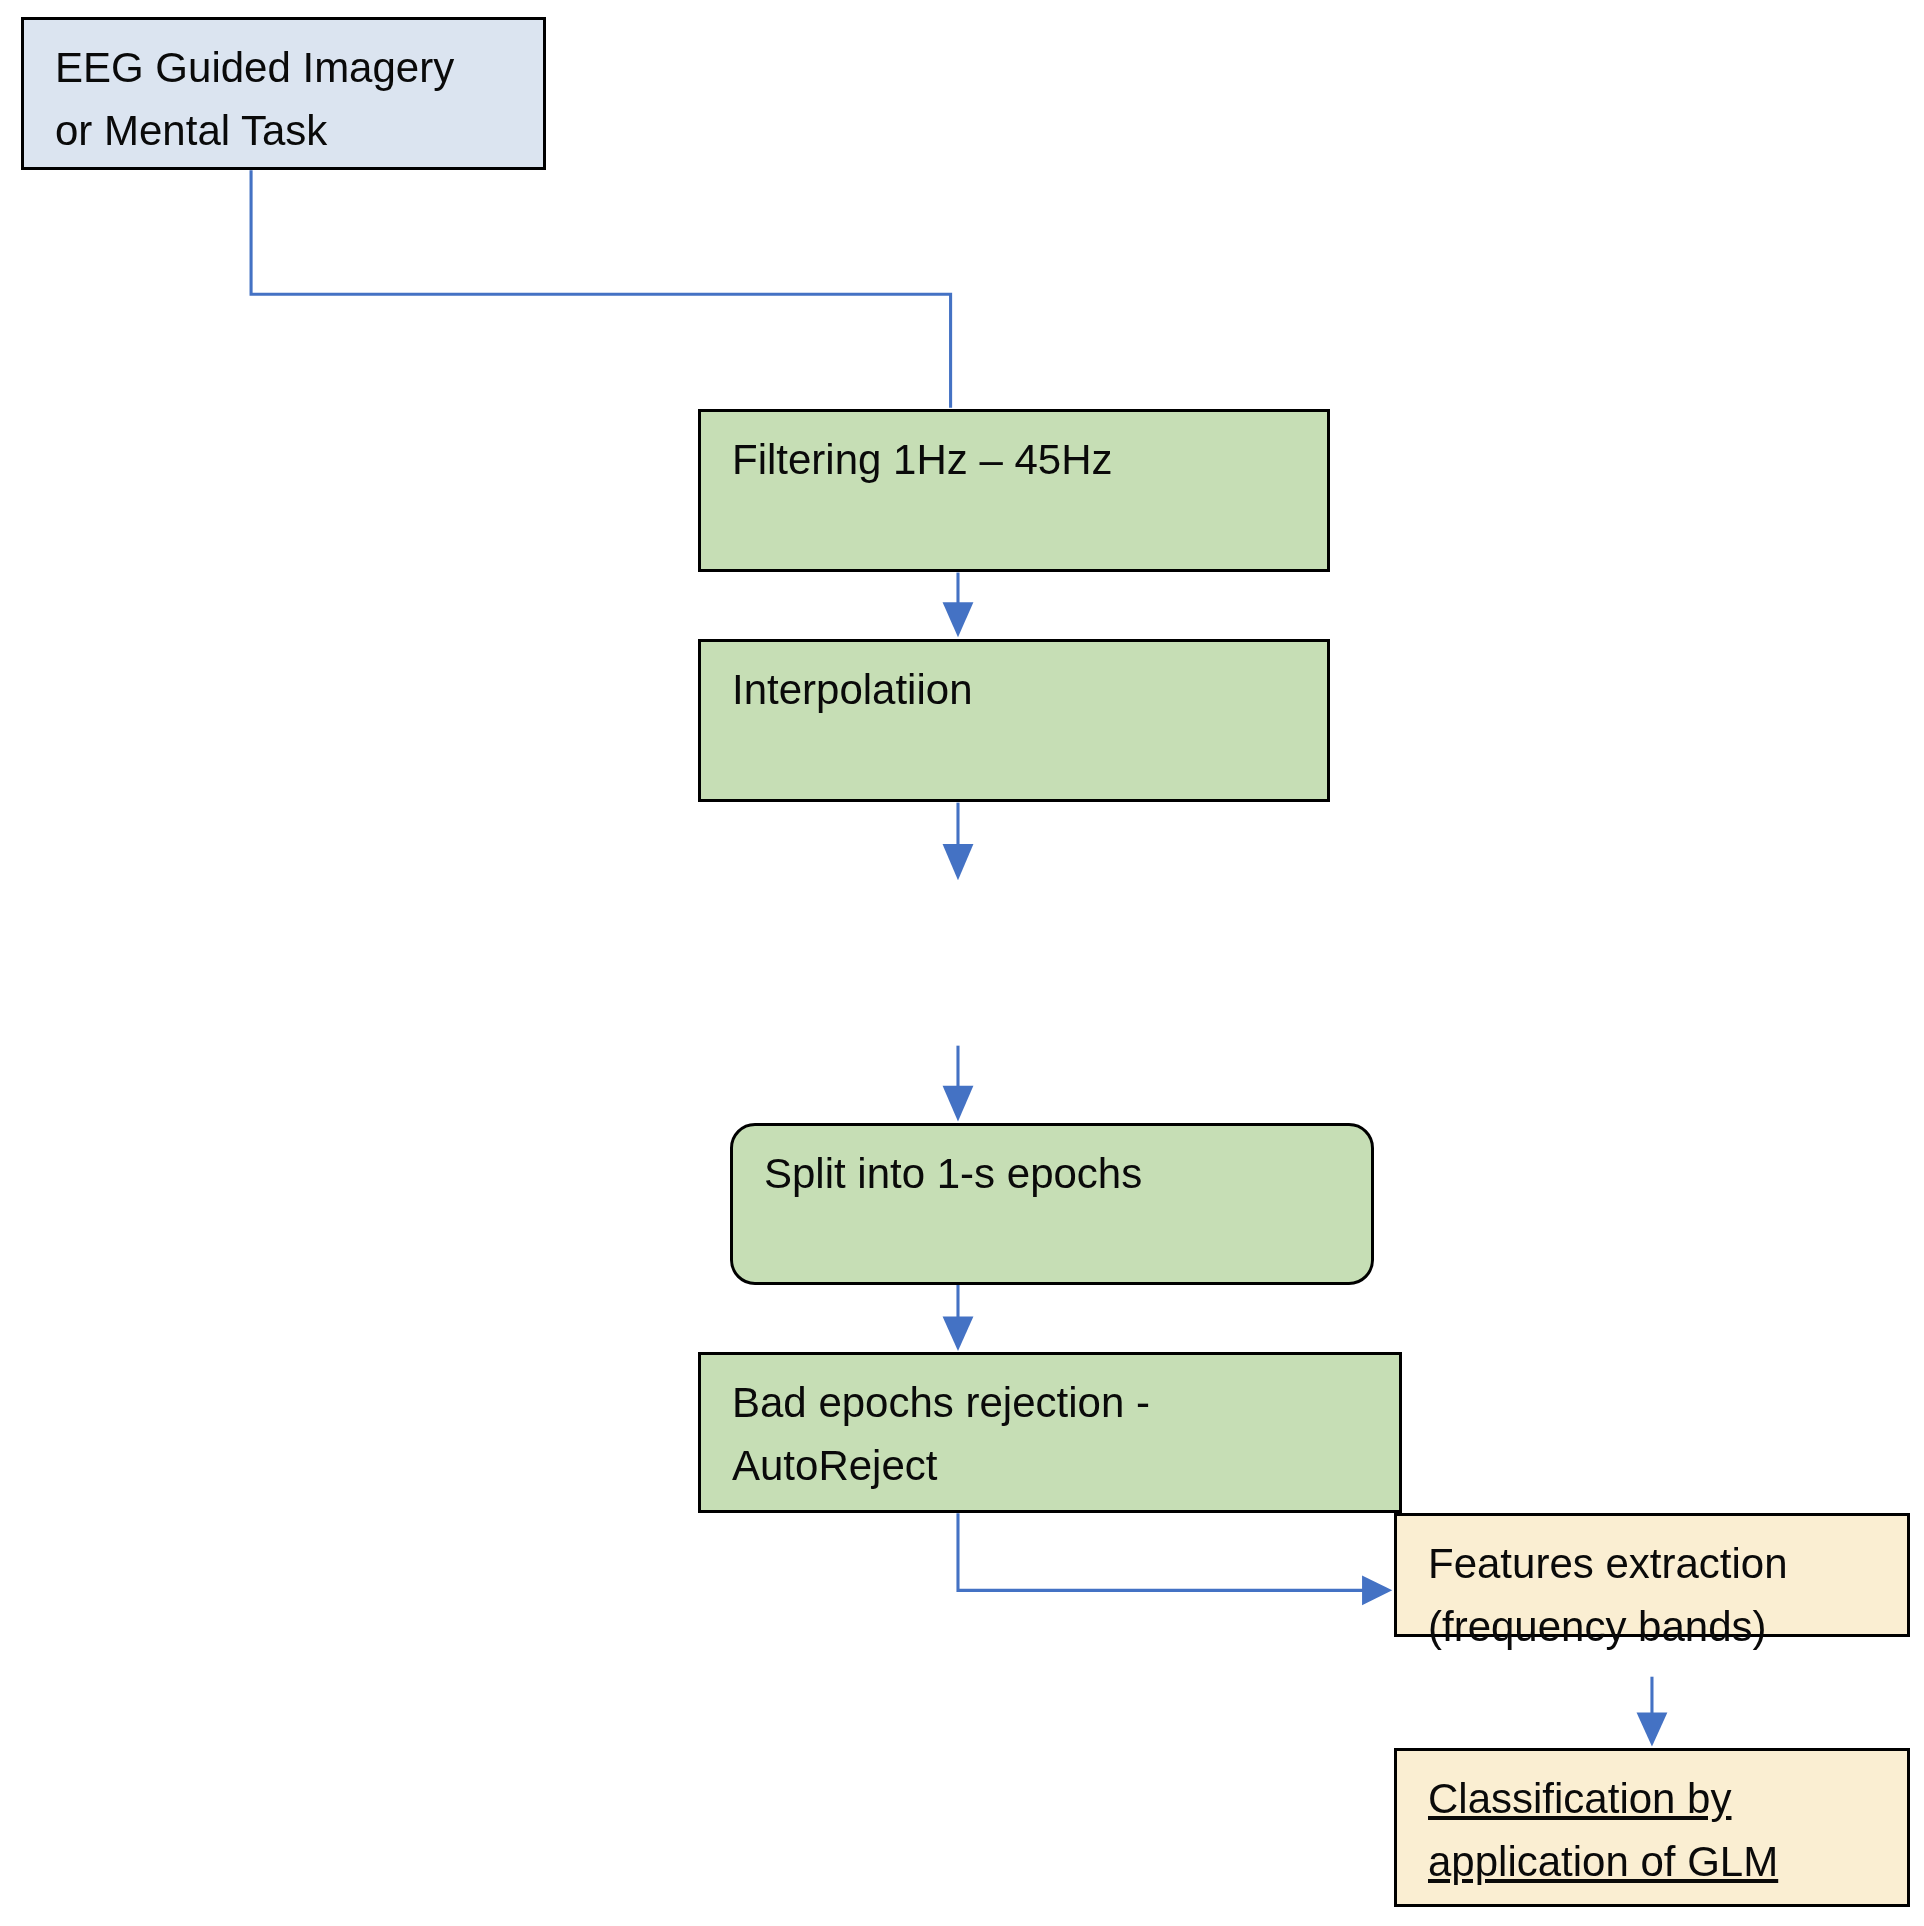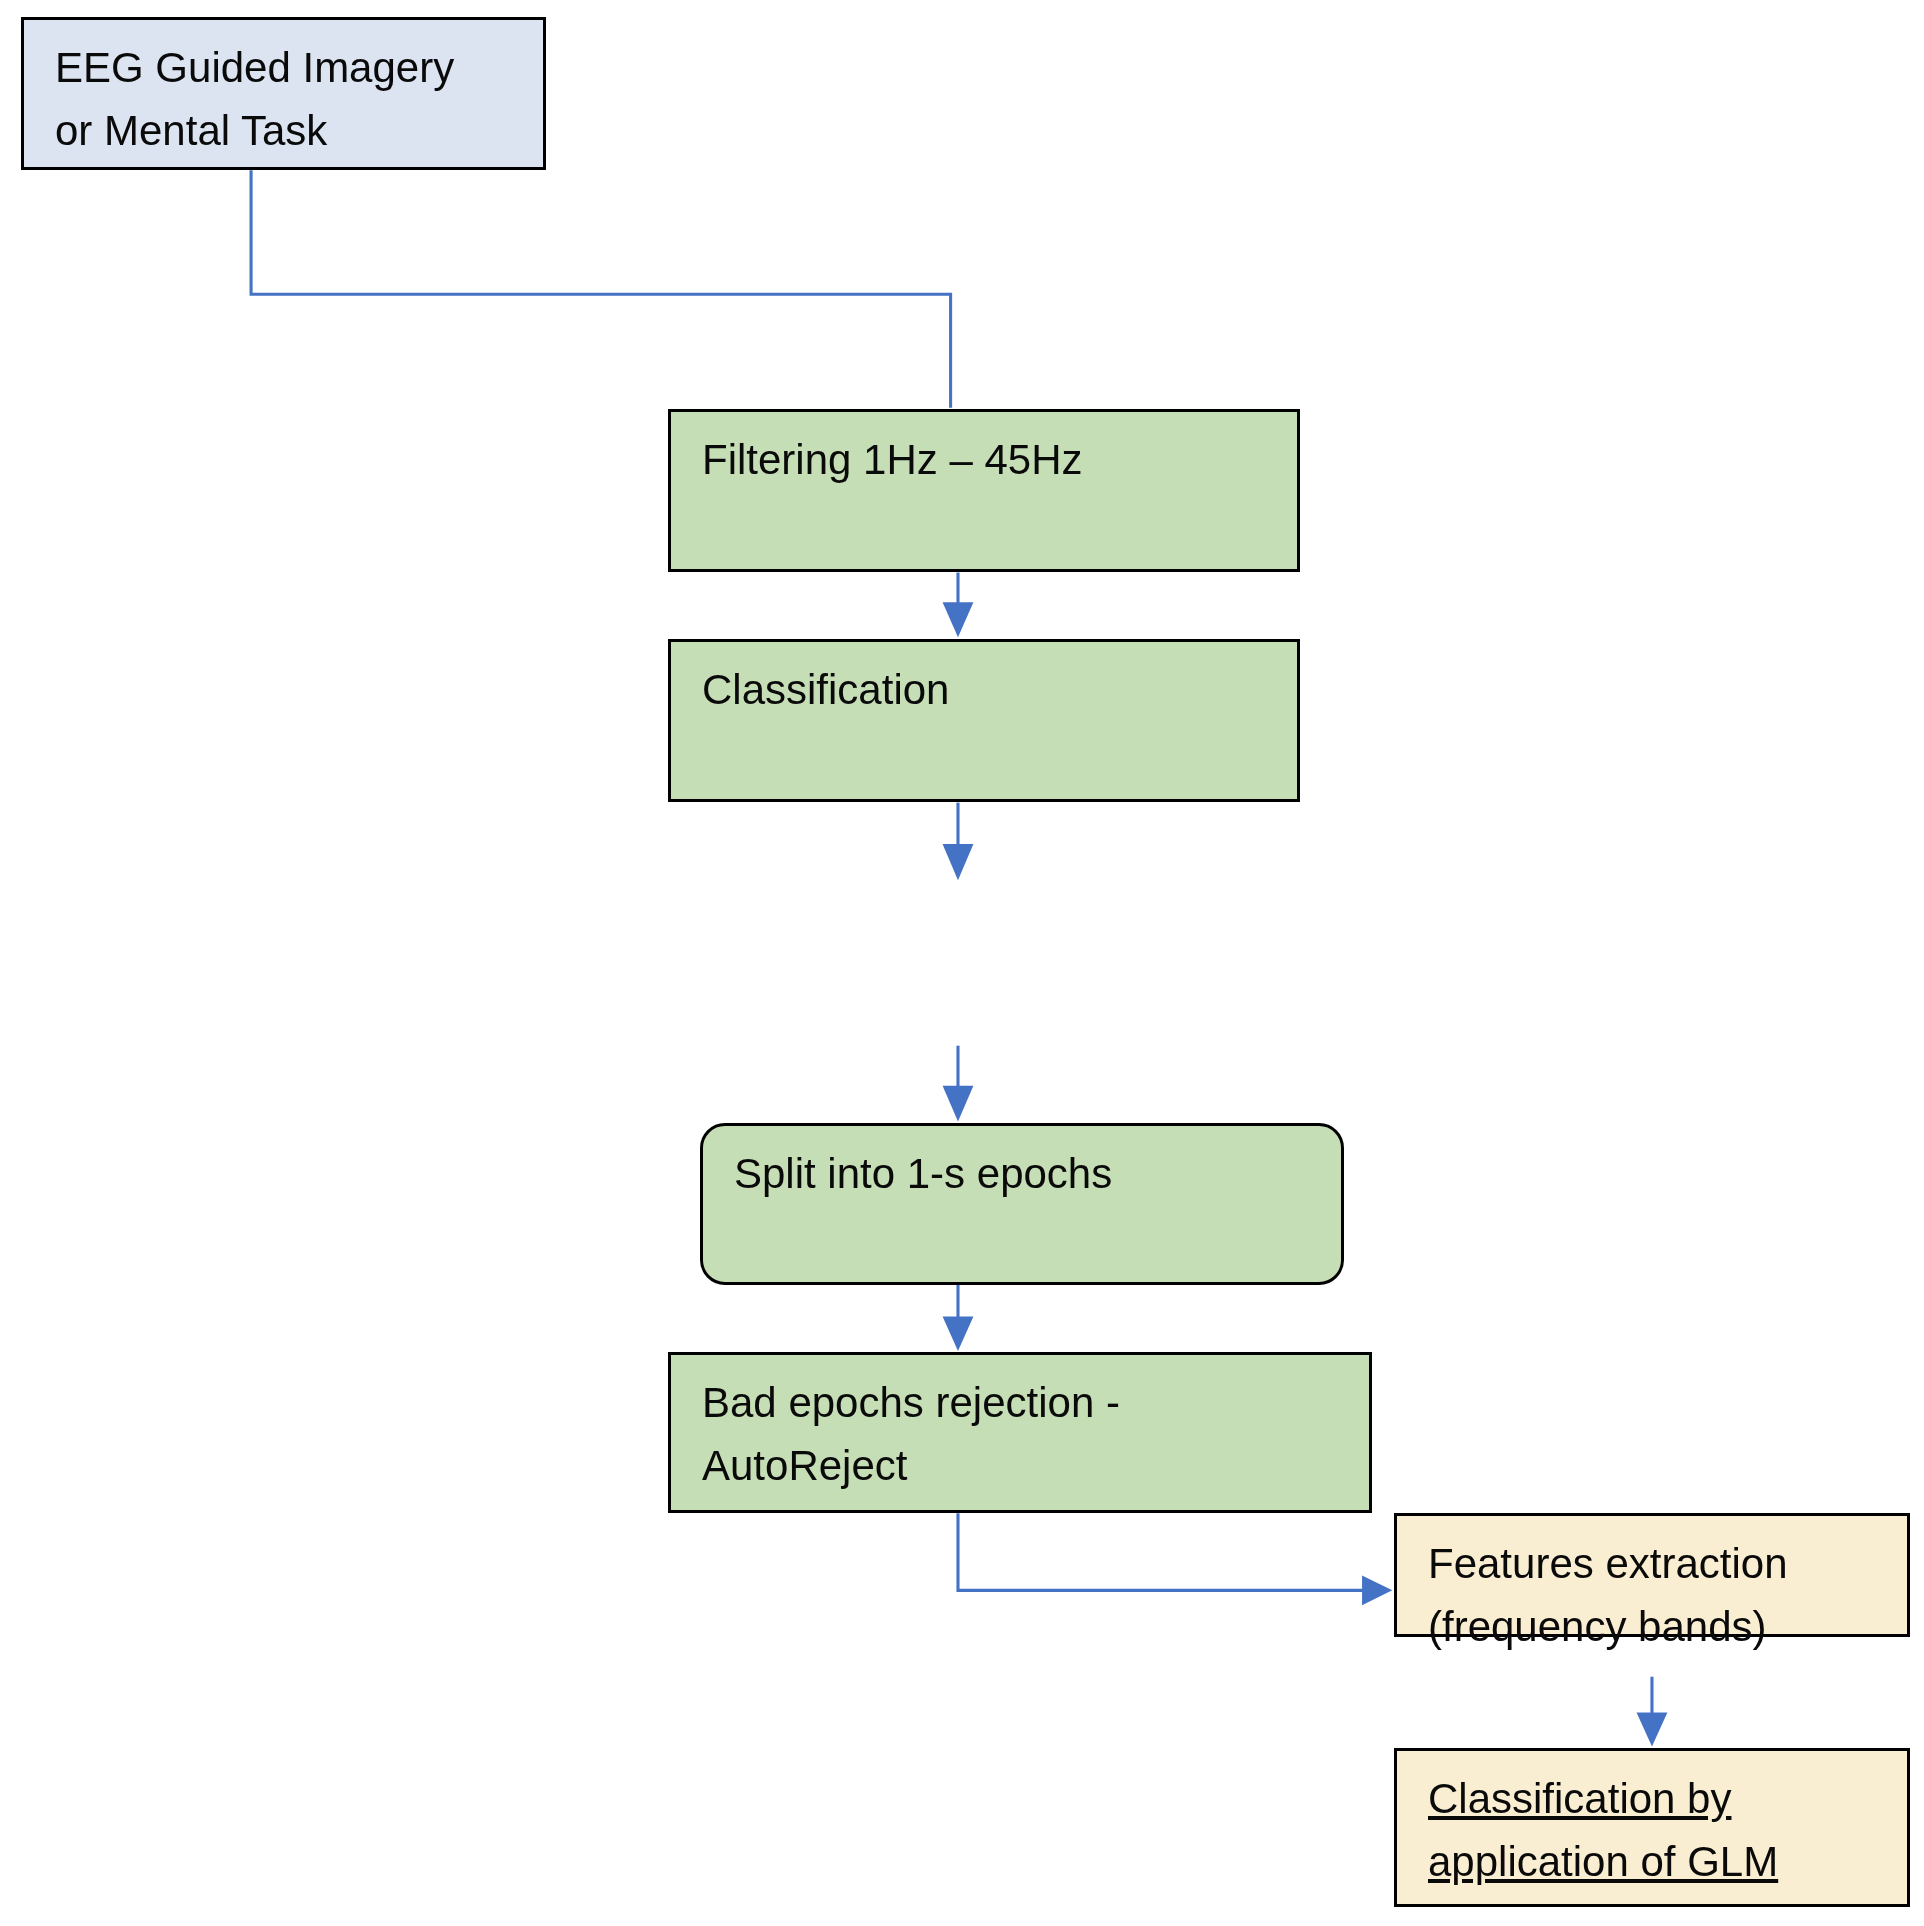--- a/index.html
+++ b/index.html
@@ -36,21 +36,21 @@
     box-sizing: border-box;
     border: 3.1px solid var(--node-border, #000000);
     padding: 16px 31px;
     font-size: 42px;
     line-height: 1.5;
     color: var(--text-color, #0a0a0a);
     white-space: pre-line;
     letter-spacing: 0px;
   }
   .node.input   { background: var(--input-fill, #dbe4f0); }
-  .node.process { background: var(--process-fill, #c6deb5); }
+  .node.process { background: var(--process-fill, #c6deb5); margin-left: 30px; }
   .node.output  { background: var(--output-fill, #faeed2); }
 </style>
 </head>
 <body>
 
 <div id="canvas">
 
   <svg id="connector-layer" width="1924" height="1926" viewBox="0 0 3119 3122">
 
     <g>
@@ -86,21 +86,21 @@
       <line class="conn" x1="2678" y1="2718" x2="2678" y2="2778"></line>
       <polygon class="head" points="2653,2776 2703,2776 2678,2831"></polygon>
     </g>
   </svg>
 
   <div class="node input" style="left:21px; top:17.3px; width:525px; height:153px;">EEG Guided Imagery
 or Mental Task</div>
 
   <div class="node process" style="left:668px; top:409px; width:632px; height:163px;">Filtering 1Hz – 45Hz</div>
 
-  <div class="node process" style="left:668px; top:639px; width:632px; height:163px;">Classification</div>
+  <div class="node process" style="left:668px; top:639px; width:632px; height:163px;">Interpolatiion</div>
 
 
   <div class="node process" style="left:700px; top:1123px; width:644px; height:162px;border-radius:25px;">Split into 1-s epochs</div>
 
   <div class="node process" style="left:668px; top:1352px; width:704px; height:161px;">Bad epochs rejection -
 AutoReject</div>
 
   <div class="node output" style="left:1394px; top:1513px; width:516px; height:124px;">Features extraction
 (frequency bands)</div>
 

